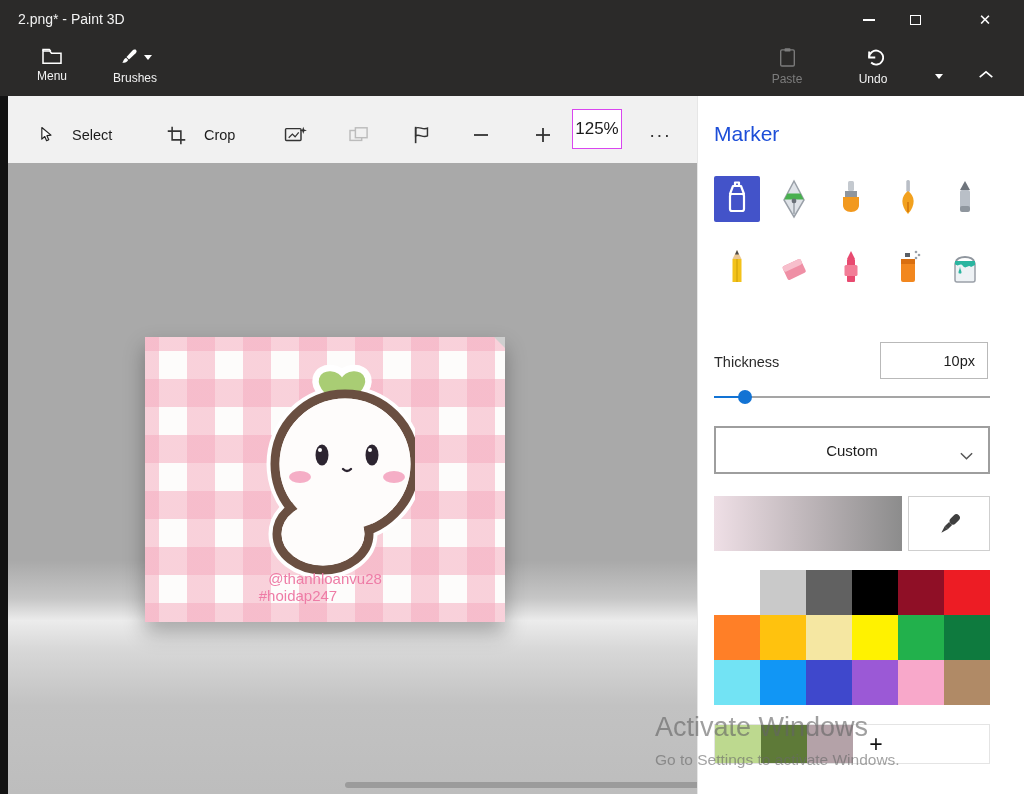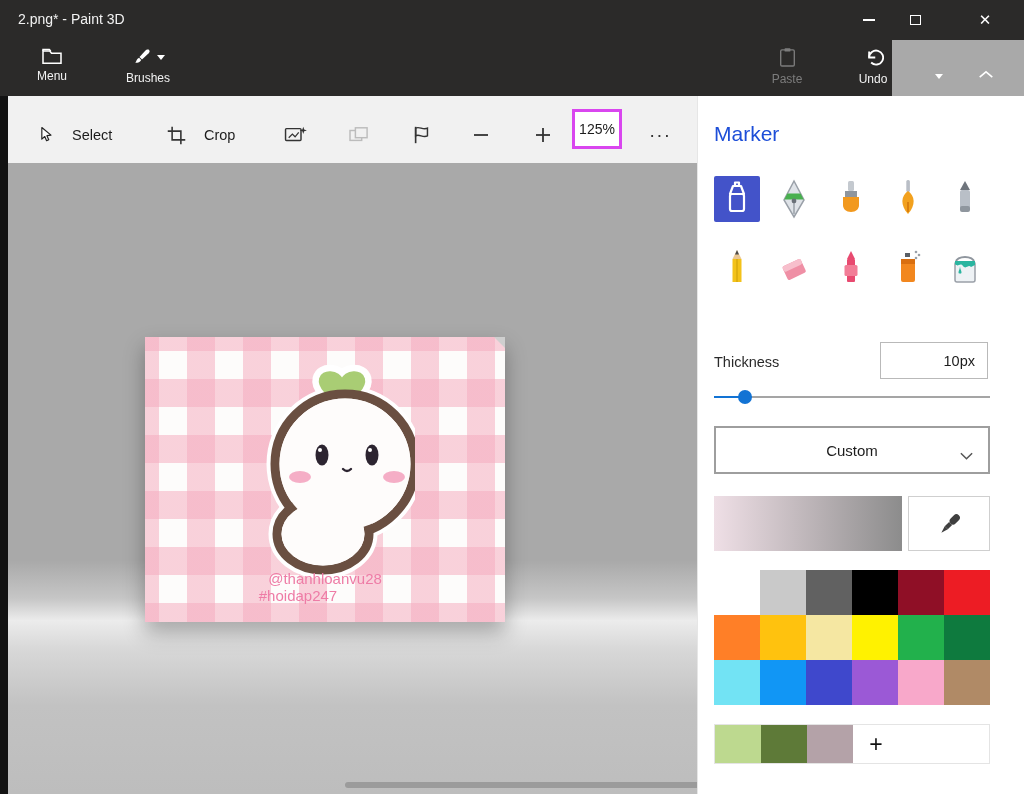--- a/index.html
+++ b/index.html
@@ -10,35 +10,35 @@
   .titlebar { position:absolute; left:0; top:0; width:1024px; height:40px; background:#2b2a29;text-align:center; }
   .title { position:absolute; left:18px; top:11px; color:#f2f2f2; font-size:14px; }
   .winbtn { position:absolute; top:0; width:46px; height:40px; display:flex; align-items:center; justify-content:center; color:#fff; }
   .winbtn.min { left:846px; }
   .winbtn.max { left:892px; }
   .winbtn.close { left:962px; font-size:15px; }
   .min-glyph { display:block; width:12px; height:1.5px; background:#fff; }
   .max-glyph { display:block; width:11px; height:10px; border:1.3px solid #fff; }
 
   
-  .ribbon { position:absolute; left:0; top:40px; width:892px; height:56px; background:#2b2a29; }
+  .ribbon { position:absolute; left:0; top:40px; width:1024px; height:56px; background:#2b2a29; }
   .rbtn { position:absolute; top:7px; display:flex; flex-direction:column; align-items:center; gap:4px; color:#f2f2f2; font-size:12px; }
   .rbtn.menu { left:24px; width:56px; }
-  .rbtn.brushes { left:113px; width:70px; }
+  .rbtn.brushes { left:100px; width:70px; }
   .rbtn.paste { left:758px; width:58px; color:#7c7c7c; }
   .rbtn.undo { left:845px; width:56px; }
   .brush-row { display:flex; align-items:center; gap:5px; }
   .caret-down-w { width:0; height:0; border-left:4px solid transparent; border-right:4px solid transparent; border-top:5px solid #fff; }
   .rbtn-caret { position:absolute; left:927px; top:24px; width:24px; height:24px; display:flex; align-items:center; justify-content:center; }
   .rbtn-collapse { position:absolute; left:968px; top:22px; width:36px; height:24px; display:flex; align-items:center; justify-content:center; }
 
   
   .toolbar { position:absolute; left:8px; top:96px; width:689px; height:67px; background:#f1f1f1; }
   .t-item { position:absolute; top:0; height:78px; display:flex; align-items:center; color:#1c1c1c; font-size:14.5px; }
-  .zoombox { position:absolute; left:564px; top:13px; width:50px; height:40px; background:#fff; border:3px solid #d946ef; display:flex; align-items:center; justify-content:center; font-size:14px; color:#1c1c1c; }
+  .zoombox { position:absolute; left:564px; top:13px; width:50px; height:40px; background:#fff; border:1px solid #d946ef; display:flex; align-items:center; justify-content:center; font-size:17px; color:#1c1c1c; }
   .more { font-size:19px; color:#333; letter-spacing:1px; }
 
   
   .leftedge { position:absolute; left:0; top:96px; width:8px; height:698px; background:#121212; }
 
   
   .canvas { position:absolute; left:8px; top:163px; width:689px; height:631px;
     background:linear-gradient(180deg,#a9a9a9 0%,#a9a9a9 63%,#c6c6c6 69%,#ececec 72.5%,#d8d8d8 77%,#c2c2c2 86%,#bdbdbd 100%); }
   .picture { position:absolute; left:137px; top:174px; width:360px; height:285px;
     background-color:#fdfcfb;
@@ -362,14 +362,18 @@
     <div class="custom-row">
       <div style="display:flex">
           <div class="pal-cell" style="background: rgb(189, 217, 143);"></div>
           <div class="pal-cell" style="background: rgb(94, 122, 56);"></div>
           <div class="pal-cell" style="background: rgb(180, 162, 168);"></div>
         </div>
       <div class="add-cell">+</div>
     </div>
   </div>
 
+  <div class="watermark">
+    <div class="wm1">Activate Windows</div>
+    <div class="wm2">Go to Settings to activate Windows.</div>
+  </div>
 
 </div>
 
 </body></html>

